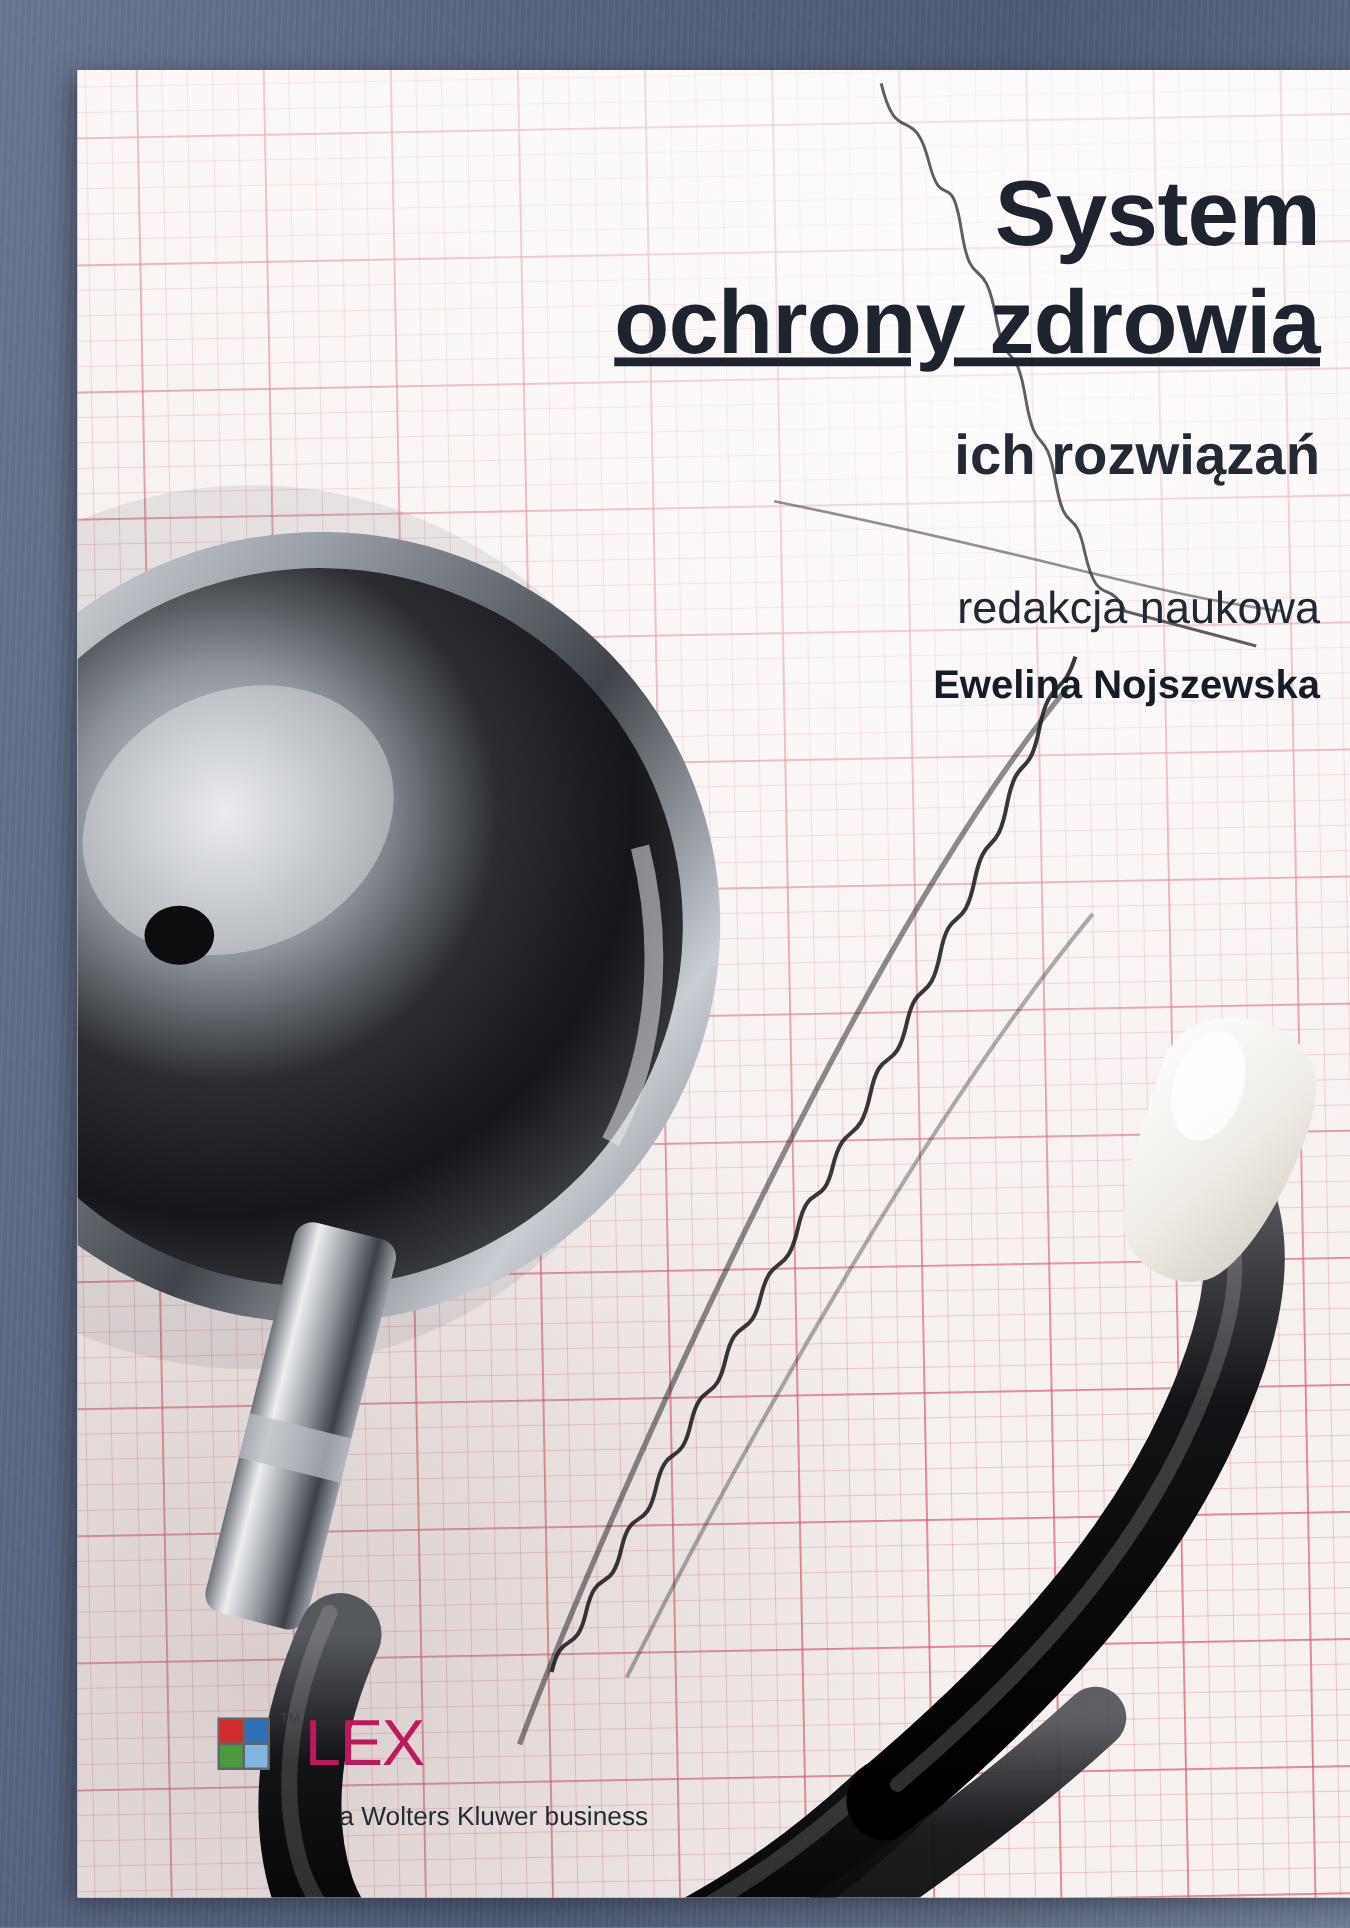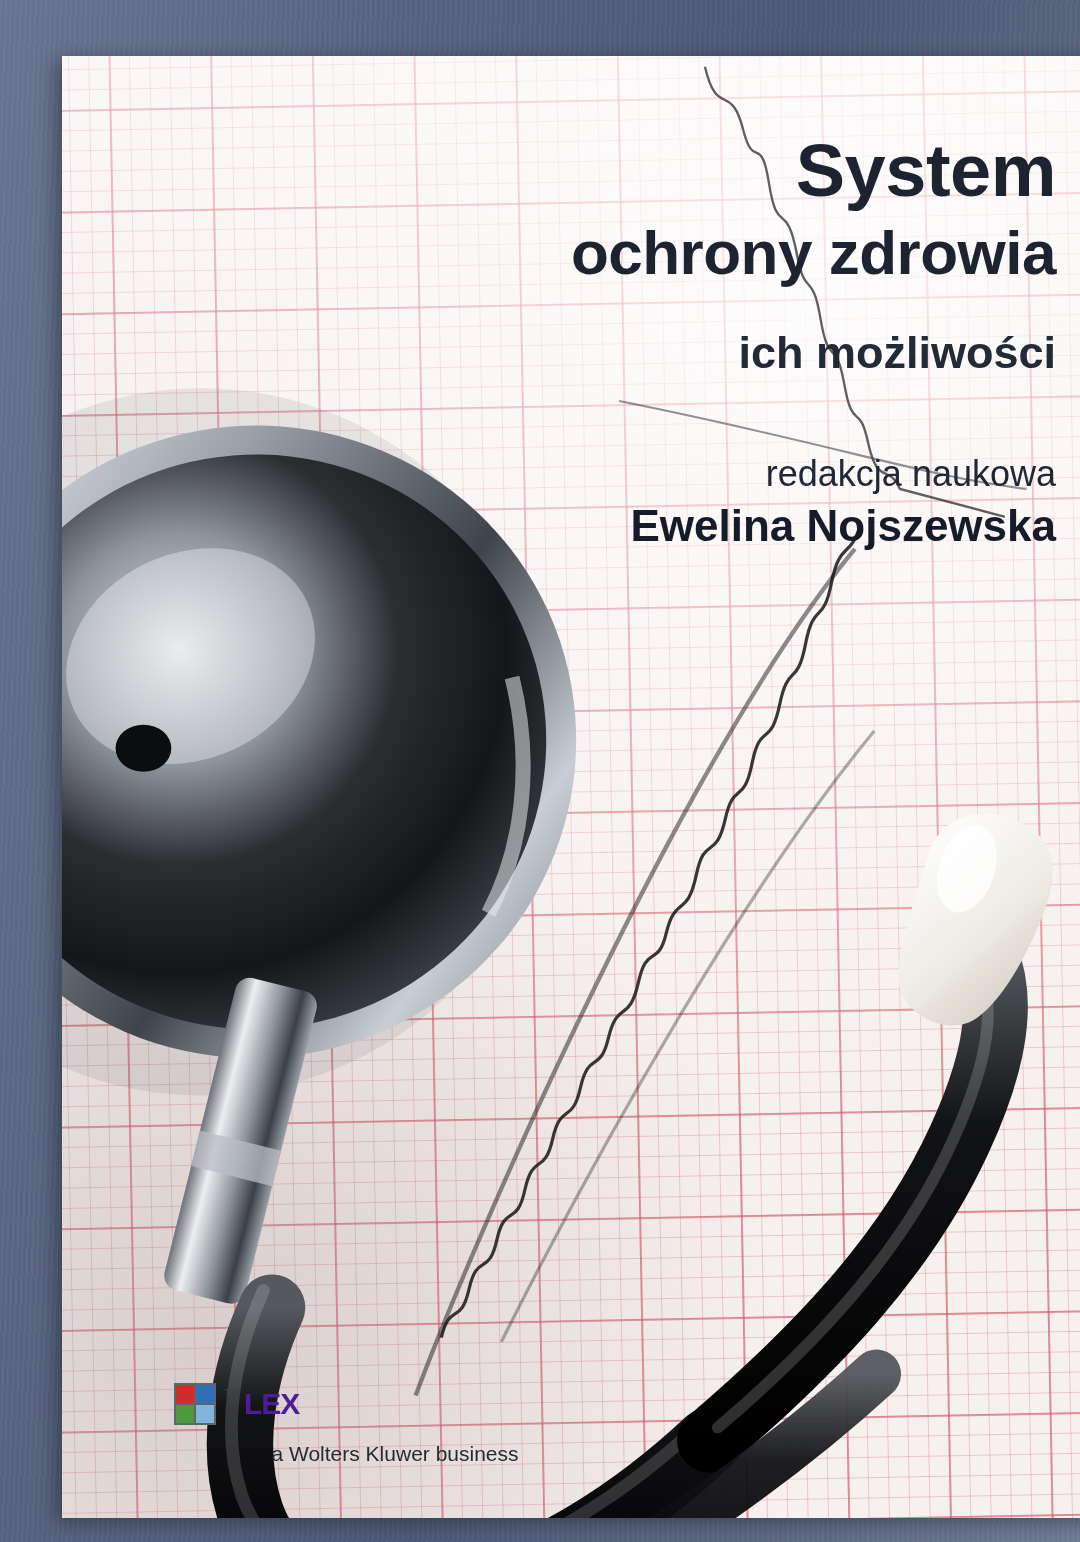--- a/index.html
+++ b/index.html
@@ -91,42 +91,43 @@
     text-align: right;
     color: #1d2430;
   }
   #title1 {
     font-size: 74px;
     font-weight: 700;
     letter-spacing: -0.5px;
     line-height: 1.06;
   }
   #title2 {
-    font-size: 62px;
+    font-size: 72px;
     font-weight: 700;
     letter-spacing: -0.5px;
     line-height: 1.12;
     margin-top: 8px;
+    text-decoration: underline;
   }
   #subtitle {
     margin-top: 36px;
     font-size: 45px;
     font-weight: 600;
     line-height: 1.28;
     color: #222a36;
   }
   #editorLabel {
     margin-top: 72px;
     font-size: 36px;
     font-weight: 400;
     color: #202835;
   }
   #editorName {
-    margin-top: 6px;
-    font-size: 44px;
+    margin-top: 22px;
+    font-size: 32px;
     font-weight: 600;
     color: #151c27;
   }
 
   
   #logo {
     position: absolute;
     left: 112px;
     bottom: 52px;
     width: 380px;
@@ -150,23 +151,23 @@
   }
   #logoMark span { display: block; }
   #logoTm {
     font-size: 11px;
     color: #3a4048;
     align-self: flex-start;
     margin-top: 4px;
     margin-left: 2px;
   }
   #logoWord {
-    font-size: 30px;
-    font-weight: 700;
-    color: #4c1d95;
+    font-size: 52px;
+    font-weight: 400;
+    color: #be185d;
     letter-spacing: -1px;
     margin-left: -2px;
   }
   #logoTagline {
     margin-top: 17px;
     margin-left: 62px;
     font-size: 21px;
     color: #242b33;
     font-weight: 400;
   }
@@ -283,21 +284,21 @@
                C898,838 886,880 868,896 C846,914 806,906 794,880
                C784,856 784,796 784,756 Z" fill="url(#tipGrad)"></path>
       <ellipse cx="822" cy="760" rx="26" ry="42" fill="#ffffff" opacity="0.8"></ellipse>
     </g>
   </svg>
 
   <div id="titleBlock">
     <div id="title1">System</div>
     <div id="title2">ochrony zdrowia</div>
     <div id="subtitle">
-      <div>ich możliwości</div>
+      <div>ich rozwiązań</div>
     </div>
     <div id="editorLabel">redakcja naukowa</div>
     <div id="editorName">Ewelina Nojszewska</div>
   </div>
 
   <div id="logo">
     <div id="logoRow">
       <div id="logoMark">
         <span style="background:#d22b2b"></span>
         <span style="background:#2f6fb5"></span>

